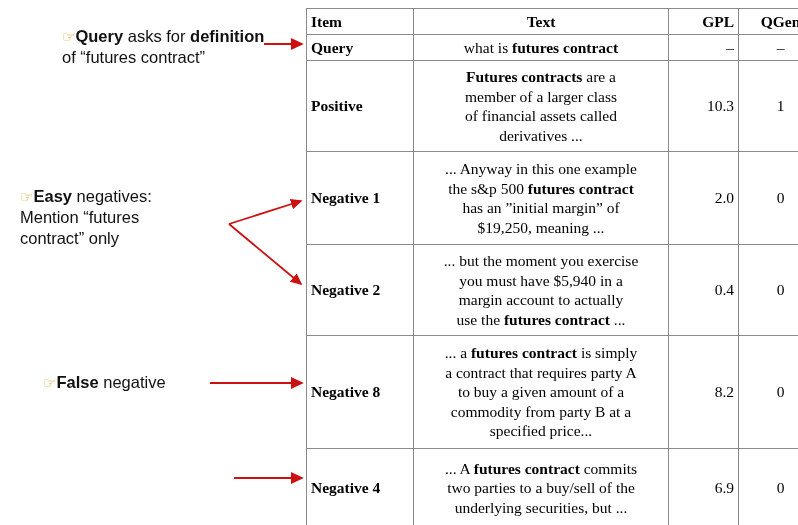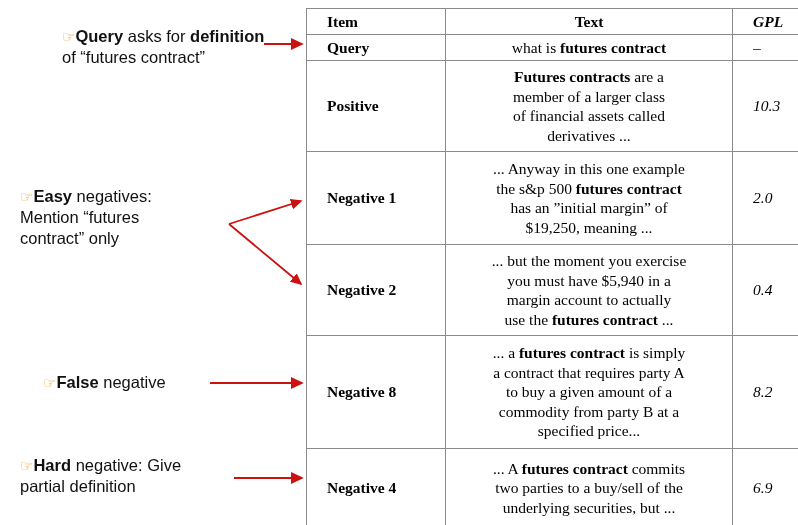--- a/index.html
+++ b/index.html
@@ -58,37 +58,37 @@
   }
   table.fig {
     border-collapse: collapse;
     width: 484px;
     table-layout: fixed;
     font-family: "Liberation Serif", serif;
     background: #ffffff;
   }
   table.fig td, table.fig th {
     border: 1px solid #8a8a8a;
-    padding: 0 20px;
+    padding: 0 4px;
     font-size: 15.5px;
     line-height: 19.5px;
     color: #000000;
     vertical-align: middle;
   }
   th.c-item, td.c-item {
     width: 98px;
     text-align: left;
     padding-left: 9px;
     font-weight: bold;
   }
   th.c-text, td.c-text {
     width: 246px;
     text-align: center;
   }
-  th.c-gpl, td.c-gpl { width: 61px; text-align: left; font-style: italic; }
+  th.c-gpl, td.c-gpl { width: 61px; text-align: right; }
   th.c-qgen, td.c-qgen { width: 75px; text-align: center; }
 
   th.c-item, th.c-text, th.c-gpl, th.c-qgen {
     font-weight: bold;
     height: 25px;
     line-height: 25px;
     padding-top: 0;
     padding-bottom: 0;
   }
   th.c-text { text-align: center; margin-top: 24px; }
@@ -112,24 +112,20 @@
       <span class="annot-line"><span class="hand">☞</span><b>Query</b><span> asks for </span><b>definition</b></span>
       <span class="annot-line"><span>of “futures contract”</span></span>
     </div>
   <div class="annot" id="annot-easy">
       <span class="annot-line"><span class="hand">☞</span><b>Easy</b><span> negatives:</span></span>
       <span class="annot-line"><span>Mention “futures</span></span>
       <span class="annot-line"><span>contract” only</span></span>
     </div>
   <div class="annot" id="annot-false">
       <span class="annot-line"><span class="hand">☞</span><b>False</b><span> negative</span></span>
-    </div>
-  <div class="annot" id="annot-hard">
-      <span class="annot-line"><span class="hand">☞</span><b>Hard</b><span> negative: Give</span></span>
-      <span class="annot-line"><span>partial definition</span></span>
     </div>
 
   <svg id="arrows" viewBox="0 0 798 525">
     <defs>
       <marker id="ah" markerWidth="7" markerHeight="7" refX="5.6" refY="3" orient="auto">
         <path d="M0,0 L6.5,3 L0,6 z" fill="#cc1111"></path>
       </marker>
     </defs>
 
     <line x1="264" y1="44" x2="302" y2="44" stroke="#cc1111" stroke-width="2" marker-end="url(#ah)"></line>

